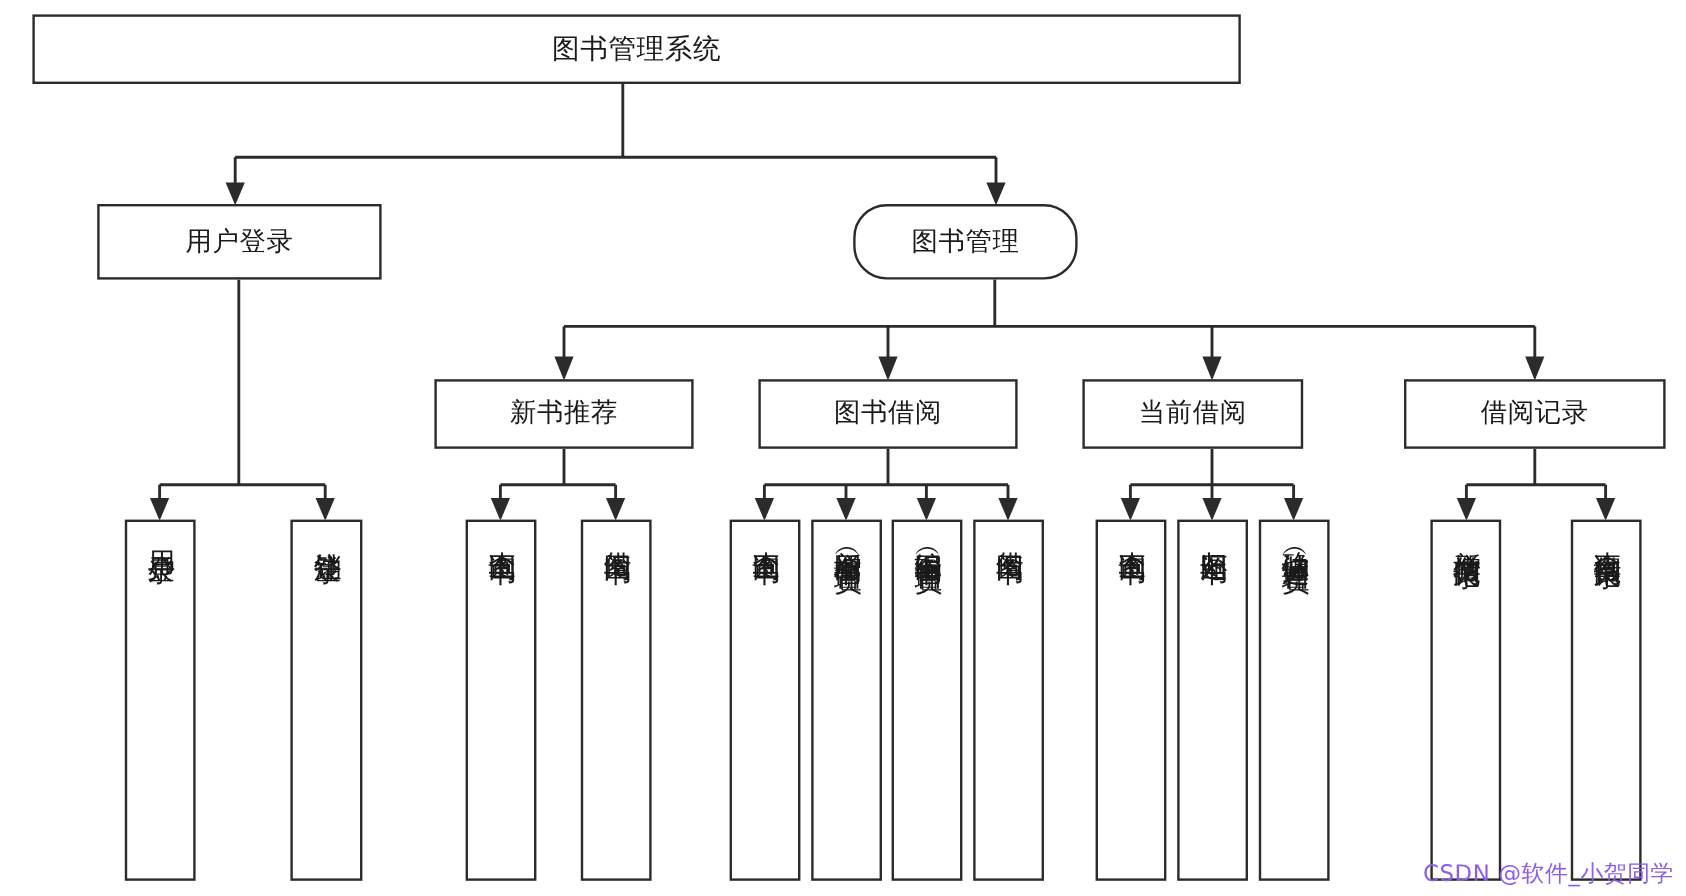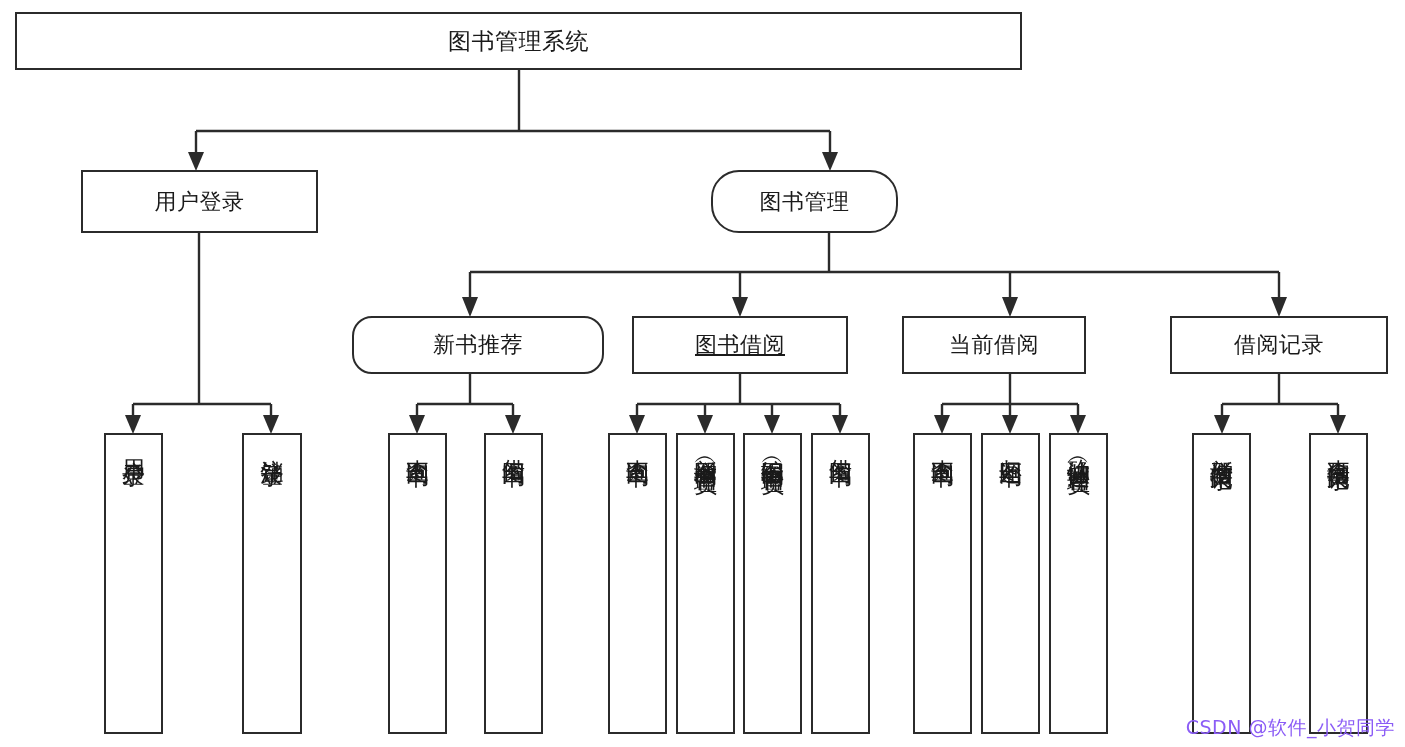--- a/index.html
+++ b/index.html
@@ -24,20 +24,21 @@
     box-sizing: border-box;
     background: #ffffff;
     border: 2px solid #2b2b2b;
     display: flex;
     align-items: center;
     justify-content: center;
     color: #1a1a1a;
   }
   .node.root {
     border-width: 2px;
+    margin-left: 12px;
   }
   .node-label {
     display: block;
     white-space: nowrap;
     letter-spacing: 0.5px;
   }
   
   .node.h .node-label {
     font-size: 22px;
     line-height: 1;
@@ -161,24 +162,24 @@
     <span class="node-label">图书管理系统</span>
   </div>
 
   <div class="node h" style="left:81px; top:170px; width:237px; height:63px;">
     <span class="node-label">用户登录</span>
   </div>
   <div class="node h" style="left:711px; top:170px; width:187px; height:63px;border-radius:28px;">
     <span class="node-label">图书管理</span>
   </div>
 
-  <div class="node h" style="left:352px; top:316px; width:252px; height:58px;border-radius:20px;">
+  <div class="node h" style="left:362px; top:316px; width:216px; height:58px;">
     <span class="node-label">新书推荐</span>
   </div>
-  <div class="node h" style="left:632px; top:316px; width:216px; height:58px;text-decoration:underline;">
+  <div class="node h" style="left:632px; top:316px; width:216px; height:58px;">
     <span class="node-label">图书借阅</span>
   </div>
   <div class="node h" style="left:902px; top:316px; width:184px; height:58px;">
     <span class="node-label">当前借阅</span>
   </div>
   <div class="node h" style="left:1170px; top:316px; width:218px; height:58px;">
     <span class="node-label">借阅记录</span>
   </div>
 
   <div class="node v" style="left:104px; top:433px; width:59px; height:301px;">

